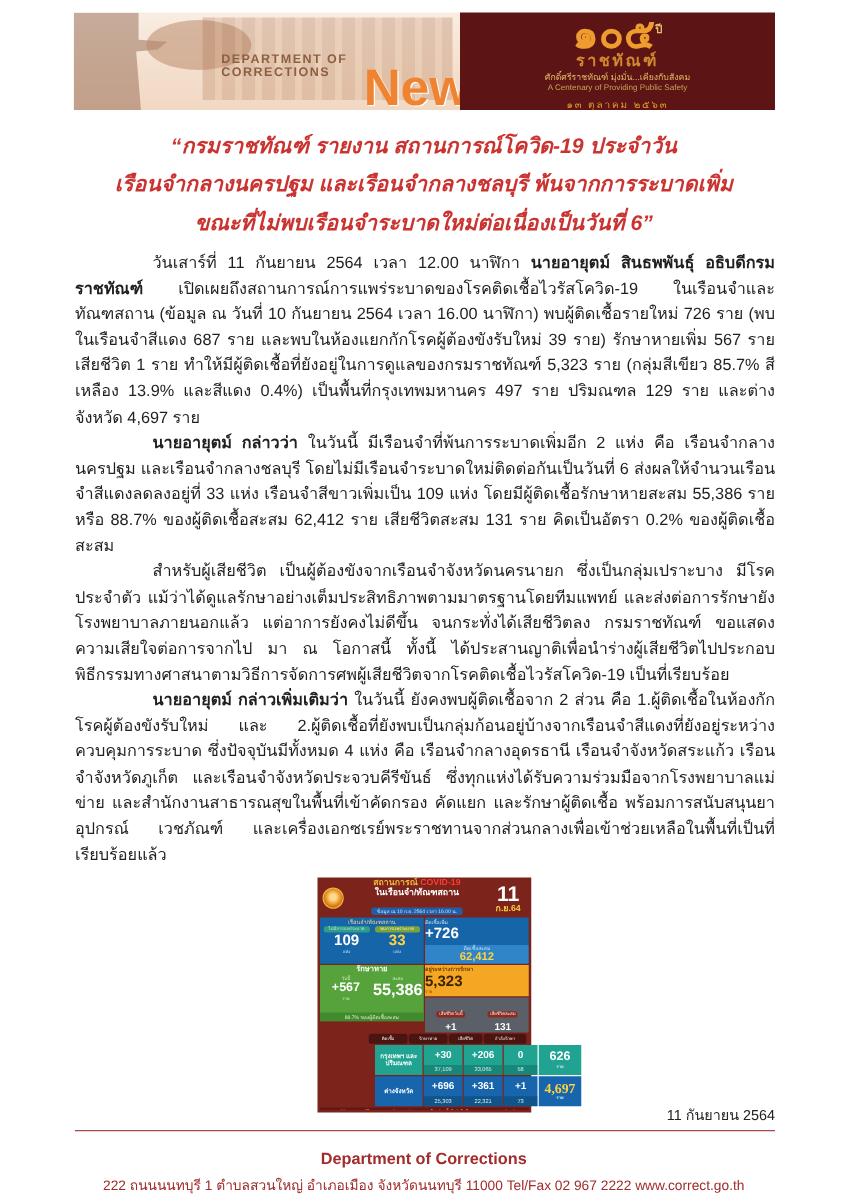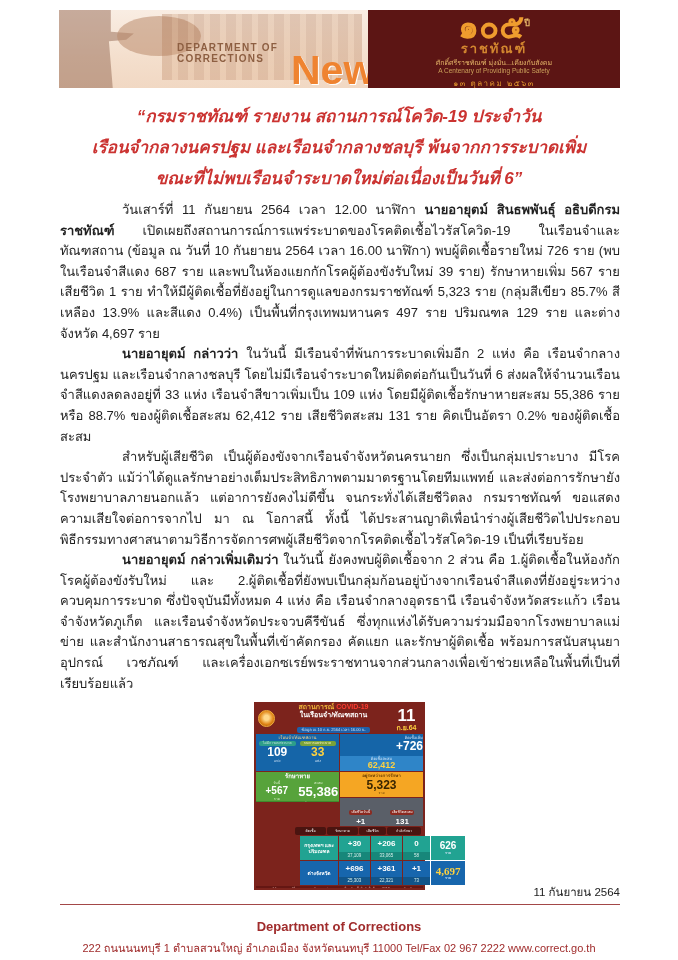--- a/index.html
+++ b/index.html
@@ -69,36 +69,36 @@
   .bx-prisons{width:84px;height:37px;padding:1px;text-align:center;}
   .bx-h{font-size:4.5px;color:#ffd98c;line-height:6px;}
   .pr-cells{display:flex;}
   .pr-cell{flex:1;}
   .pr-lbl{font-size:3.5px;line-height:5px;color:#bfe3d8;background:#2e9e8a;border-radius:2px;margin:0 2px;}
   .pr-lbl.red{color:#fff3c0;background:#7aa33a;}
   .pr-num{font-size:12px;font-weight:bold;line-height:13px;}
   .pr-num.yellow{color:#ffd23f;}
   .tiny-unit{font-size:3.5px;line-height:4px;color:#cfe3f6;}
   .bx-cases{width:84px;height:37px;display:flex;flex-direction:column;}
-  .case-top{flex:1;text-align:right;padding-top:1px;}
+  .case-top{flex:1;text-align:left;padding-top:1px;}
   .case-lbl{font-size:4px;color:#cfe3f6;line-height:5px;}
   .case-num{font-size:12px;font-weight:bold;line-height:12px;}
   .case-bot{height:15px;background:#2f85c8;text-align:center;}
   .cum-num{font-size:9px;font-weight:bold;color:#ffd23f;line-height:9px;}
   .green{background:#57a33b;color:#fff;}
-  .bx-recov{width:84px;height:30px;text-align:center;display:flex;flex-direction:column;}
+  .bx-recov{width:84px;height:45px;text-align:center;display:flex;flex-direction:column;}
   .rec-h{font-size:6px;font-weight:bold;line-height:9px;}
   .rec-cells{flex:1;display:flex;align-items:flex-start;}
   .rec-c{flex:1;}
   .rec-lbl{font-size:3.5px;color:#dff2d0;line-height:4px;}
   .rec-new{font-size:10px;font-weight:bold;line-height:12px;}
   .rec-cum{font-size:13px;font-weight:bold;line-height:14px;}
   .rec-strip{height:7px;background:#3f8b2d;font-size:4px;color:#dff2d0;line-height:7px;white-space:nowrap;overflow:hidden;}
   .col-right{width:84px;display:flex;flex-direction:column;gap:1px;}
-  .bx-care{height:25px;background:#f5a623;color:#3a2500;text-align:center;}
+  .bx-care{height:25px;background:#f5a623;color:#3a2500;text-align:left;}
   .care-lbl{font-size:4.5px;font-weight:bold;color:#6b3e00;line-height:6px;padding-top:1px;}
   .care-num{font-size:12px;font-weight:bold;line-height:12px;}
   .care-unit{font-size:3.5px;color:#6b3e00;line-height:4px;}
   .bx-death{flex:1;background:#5a5f68;display:flex;}
   .death-c{flex:1;text-align:center;padding-top:1px;}
   .death-lbl{display:inline-block;background:#8c2a20;color:#fff;font-size:3.5px;line-height:5px;
     border-radius:2px;padding:0 2px;white-space:nowrap;}
   .death-num{font-size:8px;font-weight:bold;color:#fff;line-height:9px;}
   .tbl-head{display:grid;grid-template-columns:38px 31px 31px 27px 34px;gap:1px;height:8px;}
   .th-pill{background:#4a1410;color:#fff;font-size:3.5px;line-height:8px;text-align:center;

